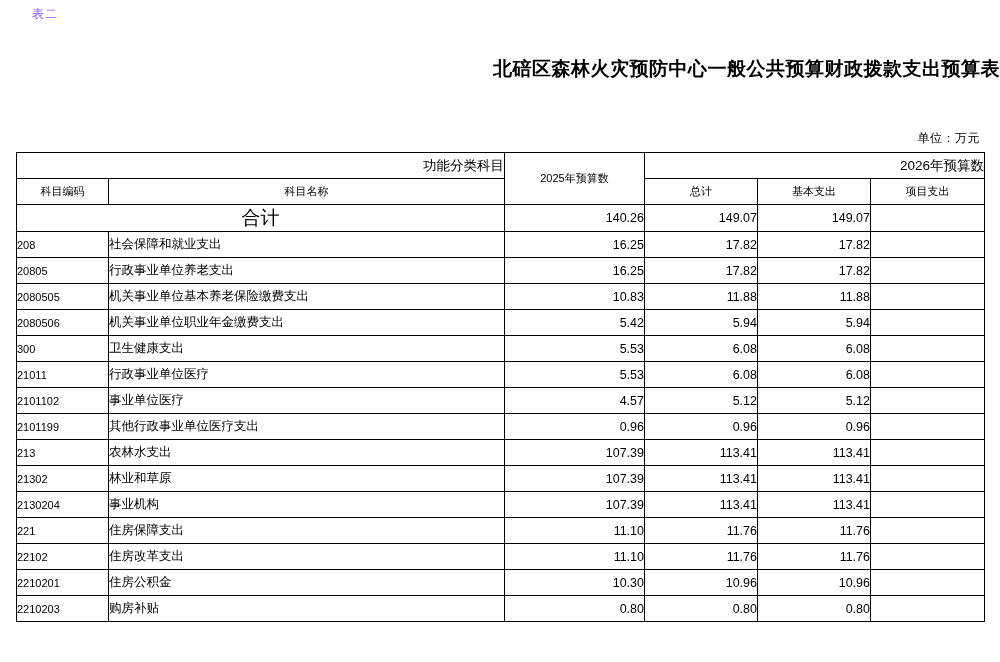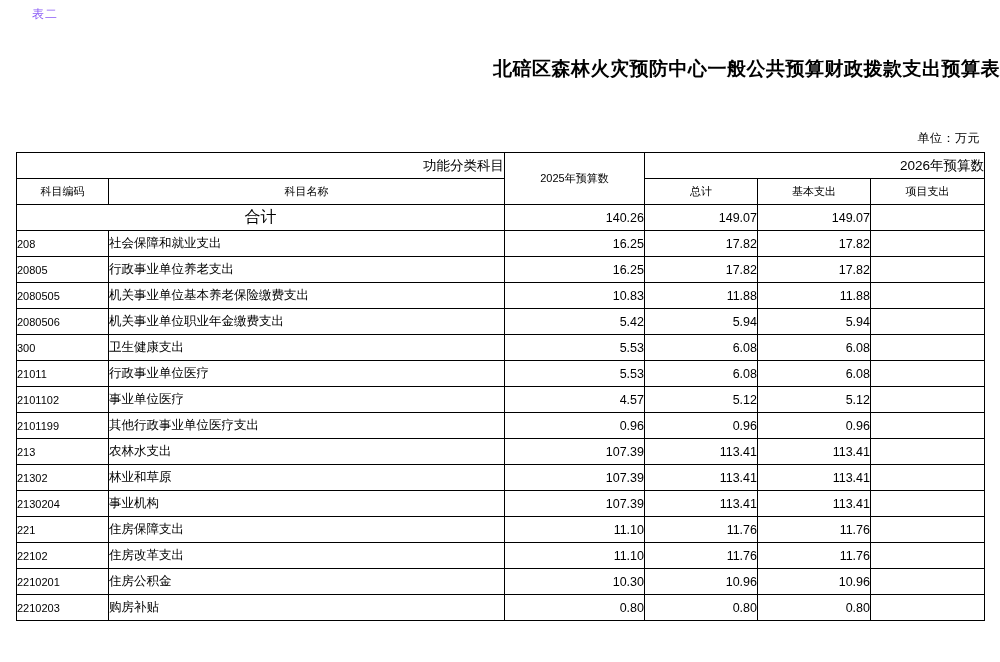--- a/index.html
+++ b/index.html
@@ -93,21 +93,21 @@
     font-size: 12.5px;
     font-family: "Liberation Sans", sans-serif;
   }
   .total-row td {
     font-weight: bold;
     height: 27px;
   }
   .total-label {
     text-align: center;
     font-weight: bold;
-    font-size: 16px;
+    font-size: 19px;
   }
   .lvl1 { padding-left: 6px; }
   .lvl2 { padding-left: 18px; }
   .lvl3 { padding-left: 30px; }
   col.code { width: 92px; }
   col.name { width: 396px; }
   col.y2025 { width: 140px; }
   col.total { width: 113px; }
   col.basic { width: 113px; }
   col.proj { width: 114px; }

